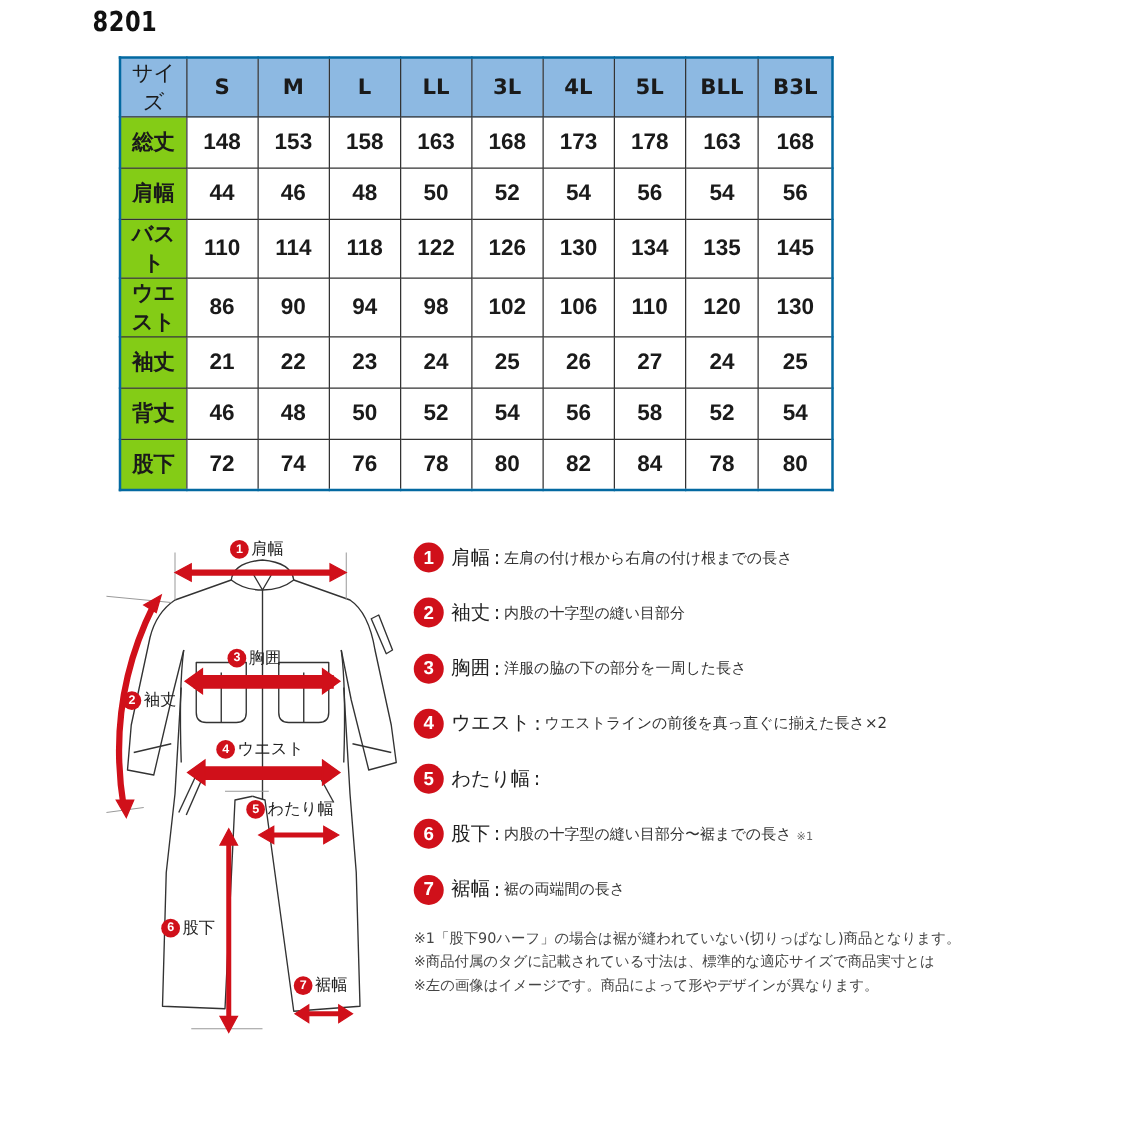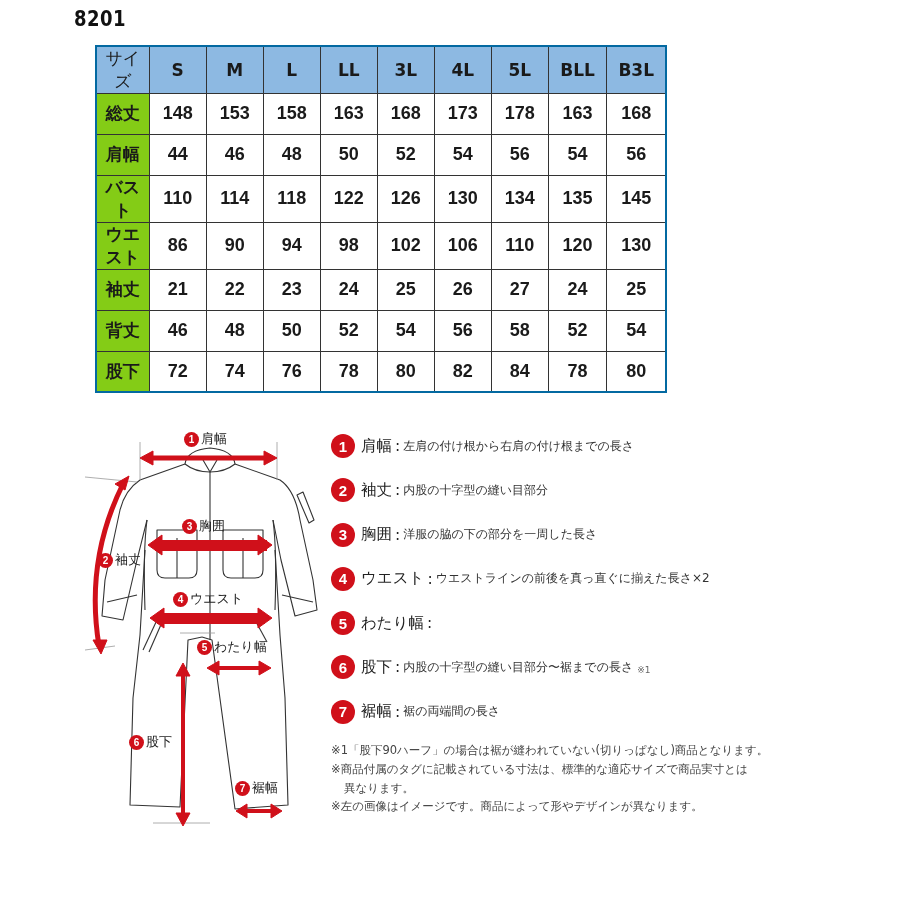--- a/index.html
+++ b/index.html
@@ -316,15 +316,14 @@
       <span class="legend-term">裾幅</span>
       <span class="legend-sep">:</span>
       <span class="legend-desc">裾の両端間の長さ</span>
       <span class="legend-note"></span>
     </div>
   </div>
 
 <div class="notes">
   <div class="note">※1「股下90ハーフ」の場合は裾が縫われていない(切りっぱなし)商品となります。</div>
   <div class="note">※商品付属のタグに記載されている寸法は、標準的な適応サイズで商品実寸とは</div>
-  <div class="note cont">異なります。</div>
   <div class="note">※左の画像はイメージです。商品によって形やデザインが異なります。</div>
 </div>
 
 </body></html>

